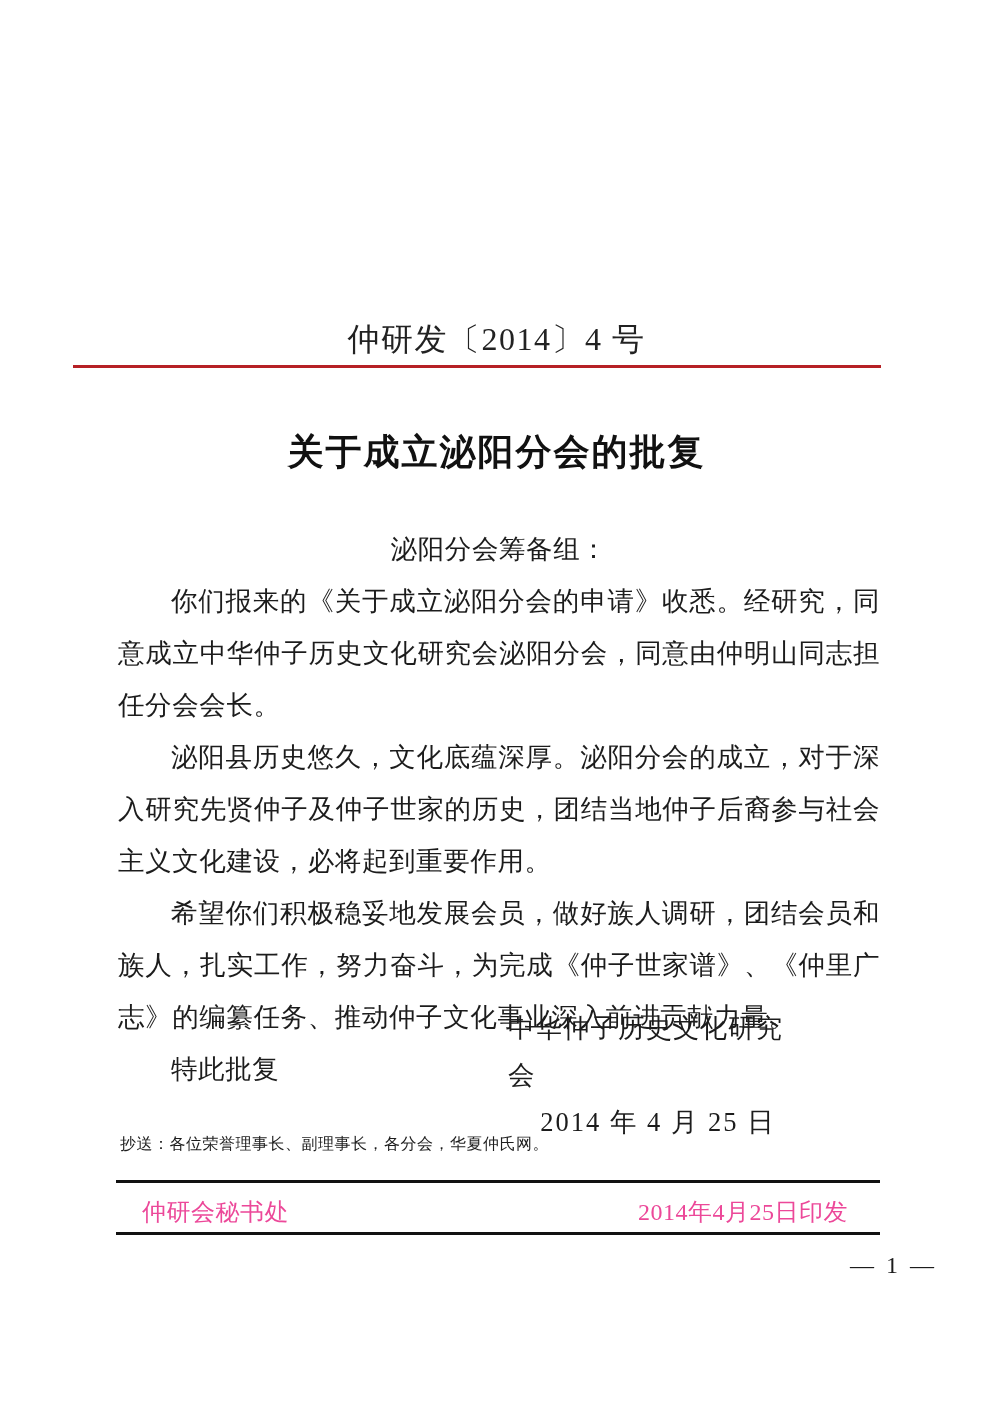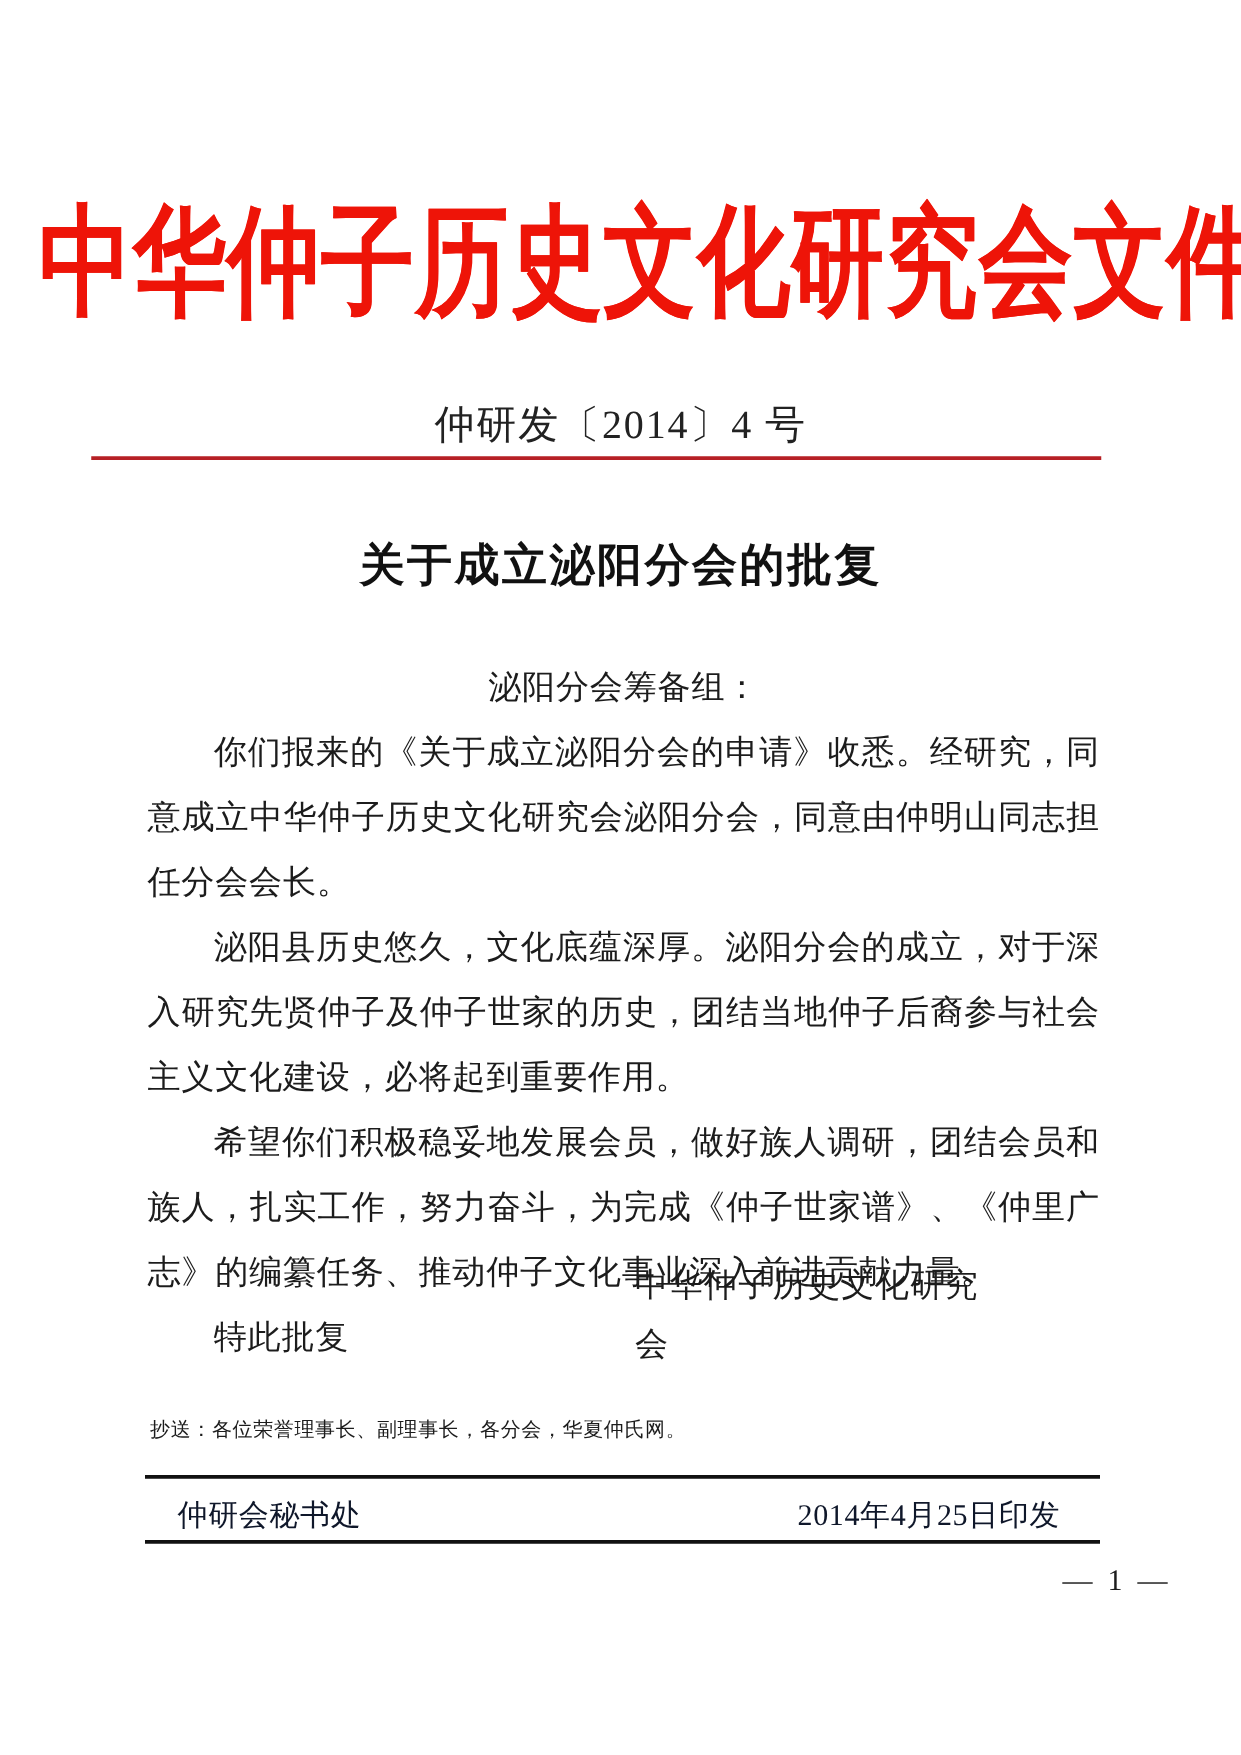--- a/index.html
+++ b/index.html
@@ -142,21 +142,21 @@
     position: absolute;
     top: 1192px;
     left: 116px;
     width: 764px;
     height: 40px;
     display: flex;
     align-items: center;
     justify-content: space-between;
     font-size: 24px;
     letter-spacing: 0.5px;
-    color: #0f172a;
+    color: #ec4899;
   }
   .footer-row .left { padding-left: 26px; }
   .footer-row .right { padding-right: 32px; }
   .footer-rule-bottom {
     position: absolute;
     top: 1232px;
     left: 116px;
     width: 764px;
     height: 2.5px;
     background: #111;
@@ -172,41 +172,39 @@
     font-size: 24px;
     letter-spacing: 3px;
     color: #1c1c1c;
   }
 </style>
 </head>
 <body>
 
 <div class="page">
 
-  <div class="masthead">
-    <span class="masthead-title">中华仲子历史文化研究会文件</span>
-  </div>
 
   <div class="doc-number">仲研发〔2014〕4 号</div>
 
   <div class="red-rule"></div>
 
   <div class="doc-title">关于成立泌阳分会的批复</div>
 
   <div class="body-block">
     <div class="salutation">泌阳分会筹备组：</div>
     <div class="para">你们报来的《关于成立泌阳分会的申请》收悉。经研究，同意成立中华仲子历史文化研究会泌阳分会，同意由仲明山同志担任分会会长。</div>
     <div class="para">泌阳县历史悠久，文化底蕴深厚。泌阳分会的成立，对于深入研究先贤仲子及仲子世家的历史，团结当地仲子后裔参与社会主义文化建设，必将起到重要作用。</div>
     <div class="para">希望你们积极稳妥地发展会员，做好族人调研，团结会员和族人，扎实工作，努力奋斗，为完成《仲子世家谱》、《仲里广志》的编纂任务、推动仲子文化事业深入前进贡献力量。</div>
     <div class="closing">特此批复</div>
   </div>
 
   <div class="signature">
     <div class="sig-inner">
       <div class="sig-org">中华仲子历史文化研究会</div>
+      <div class="sig-date">2014 年 4 月 25 日</div>
     </div>
   </div>
 
   <div class="cc-line">抄送：各位荣誉理事长、副理事长，各分会，华夏仲氏网。</div>
 
   <div class="footer-rule-top"></div>
 
   <div class="footer-row">
     <span class="left">仲研会秘书处</span>
     <span class="right">2014年4月25日印发</span>

